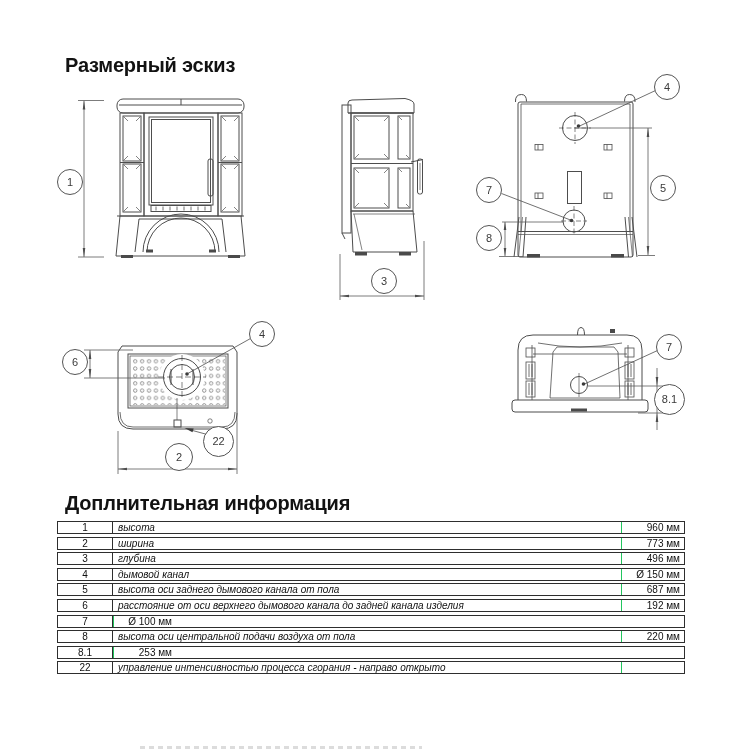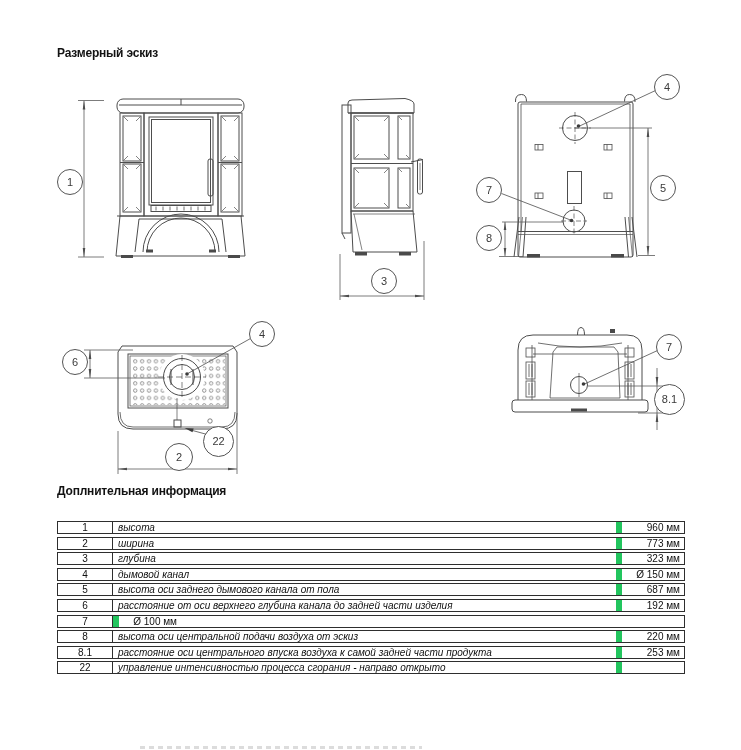--- a/index.html
+++ b/index.html
@@ -1,22 +1,22 @@
 <!DOCTYPE html>
 <html><head>
 <meta charset="utf-8">
 <style>
   html,body{margin:0;padding:0;background:#fff;}
   .page{
     position:relative;width:741px;height:750px;background:#ffffff;
     font-family:"Liberation Sans",sans-serif;overflow:hidden;
   }
   .sec-title{
-    position:absolute;left:57px;margin:0;
-    font-size:12px;font-weight:bold;color:#121212;letter-spacing:-0.2px;
+    position:absolute;left:57px;margin:8px;
+    font-size:20px;font-weight:bold;color:#121212;letter-spacing:-0.2px;
     white-space:nowrap;
   }
   #drawing-title{top:46px;}
   #info-title{top:484px;}
   svg.draw{position:absolute;left:0;top:0;z-index:1;}
   .balloon{
     position:absolute;z-index:3;box-sizing:border-box;
     border:1.2px solid #555;border-radius:50%;background:#fff;color:#3a3a3a;
     display:flex;align-items:center;justify-content:center;
     font-size:11px;line-height:1;
@@ -29,21 +29,21 @@
   }
   .tnum{
     width:54px;flex:none;border-right:1px solid #2e2e2e;
     display:flex;align-items:center;justify-content:center;
   }
   .tdesc{
     flex:1;display:flex;align-items:center;padding-left:5px;
     white-space:nowrap;overflow:hidden;font-style:italic;
   }
   .tval{
-    width:58px;flex:none;border-left:6px solid #22c55e;
+    width:58px;flex:none;border-left:1px solid #22c55e;
     display:flex;align-items:center;justify-content:flex-end;
     padding-right:4px;white-space:nowrap;
   }
   .artifact{
     position:absolute;left:140px;top:746px;width:282px;height:3px;z-index:1;
     background:repeating-linear-gradient(90deg,#dcdcdc 0 5px,#ffffff 5px 9px);
   }
 </style>
 </head>
 <body>
@@ -360,49 +360,48 @@
       <div class="tval">960 мм</div>
     </div>
     <div class="trow">
       <div class="tnum">2</div>
       <div class="tdesc">ширина</div>
       <div class="tval">773 мм</div>
     </div>
     <div class="trow">
       <div class="tnum">3</div>
       <div class="tdesc">глубина</div>
-      <div class="tval">323 мм</div>
+      <div class="tval">496 мм</div>
     </div>
     <div class="trow">
       <div class="tnum">4</div>
       <div class="tdesc">дымовой канал</div>
       <div class="tval">Ø 150 мм</div>
     </div>
     <div class="trow">
       <div class="tnum">5</div>
       <div class="tdesc">высота оси заднего дымового канала от пола</div>
       <div class="tval">687 мм</div>
     </div>
     <div class="trow">
       <div class="tnum">6</div>
-      <div class="tdesc">расстояние от оси верхнего глубина канала до задней части изделия</div>
+      <div class="tdesc">расстояние от оси верхнего дымового канала до задней канала изделия</div>
       <div class="tval">192 мм</div>
     </div>
     <div class="trow">
       <div class="tnum">7</div>
       <div class="tval">Ø 100 мм</div>
     </div>
     <div class="trow">
       <div class="tnum">8</div>
-      <div class="tdesc">высота оси центральной подачи воздуха от эскиз</div>
+      <div class="tdesc">высота оси центральной подачи воздуха от пола</div>
       <div class="tval">220 мм</div>
     </div>
     <div class="trow">
       <div class="tnum">8.1</div>
-      <div class="tdesc">расстояние оси центрального впуска воздуха к самой задней части продукта</div>
       <div class="tval">253 мм</div>
     </div>
     <div class="trow">
       <div class="tnum">22</div>
       <div class="tdesc">управление интенсивностью процесса сгорания - направо открыто</div>
       <div class="tval"></div>
     </div>
   </div>
 
   <div class="artifact"></div>

